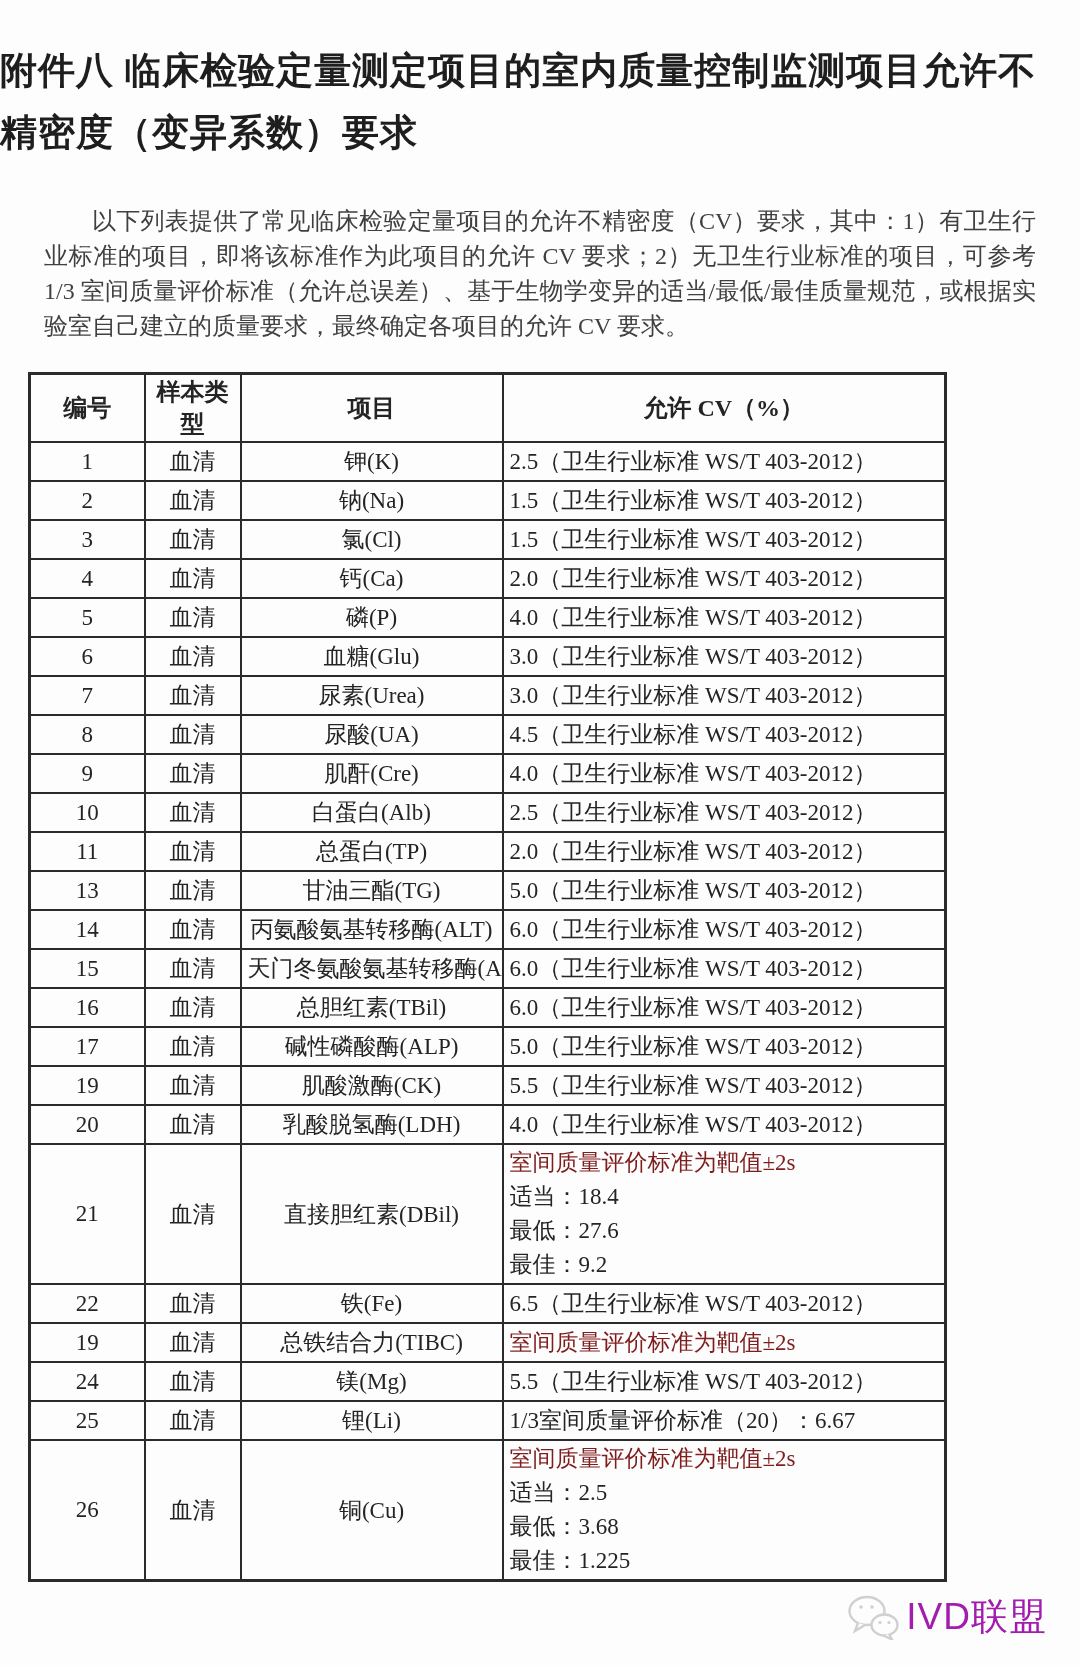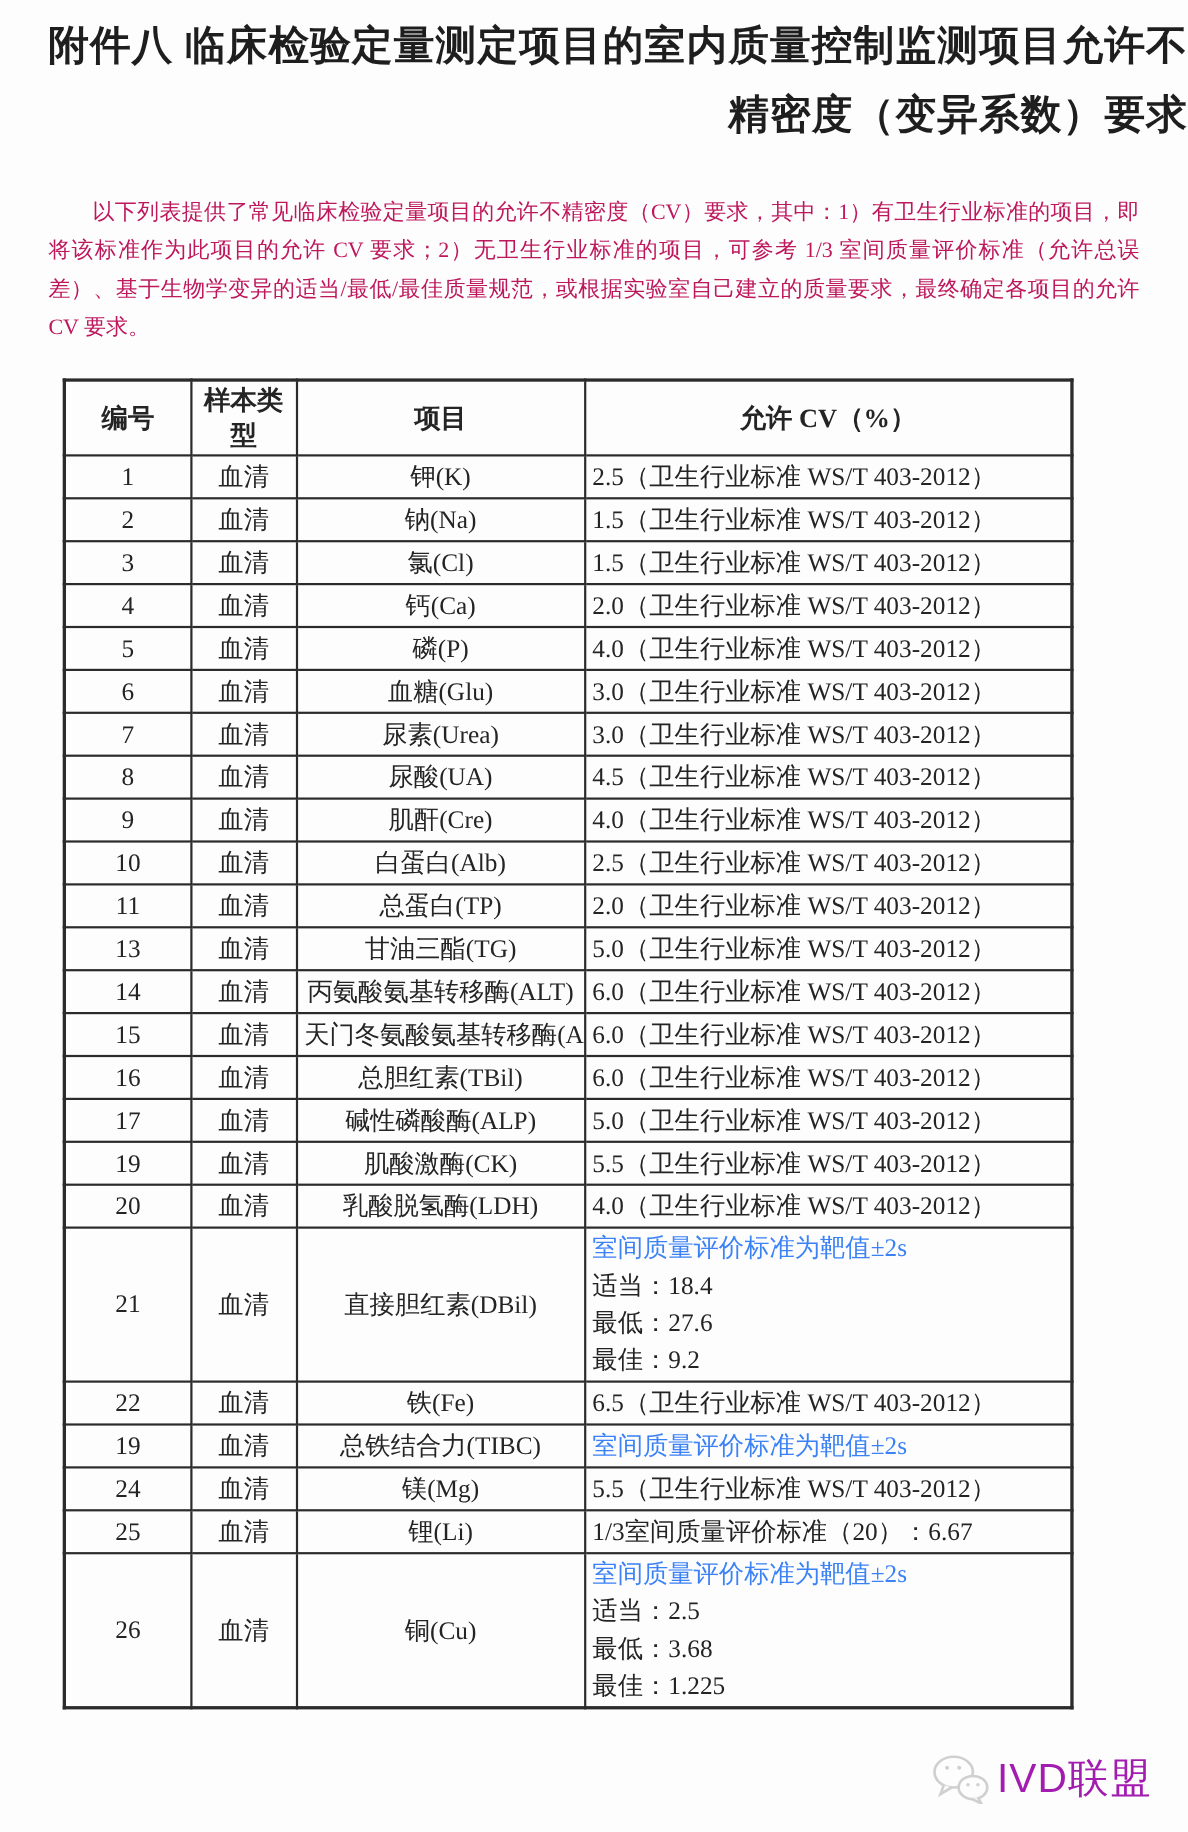--- a/index.html
+++ b/index.html
@@ -5,38 +5,38 @@
   html, body { margin: 0; padding: 0; }
   body {
     width: 1080px; height: 1665px;
     background: #fdfdfd;
     position: relative;
     overflow: hidden;
     font-family: "Liberation Serif", "DejaVu Serif", serif;
     color: #222;
   }
   .doc-title {
-    padding-top: 12px;
-    text-align: right;
+    padding-top: 40px;
+    text-align: left;
     font-weight: bold;
     font-size: 37px;
     line-height: 62px;
     color: #1e1e1e;
     letter-spacing: 1px;
   }
   .intro {
     margin: 40px 44px 0 44px;
-    font-size: 20px;
+    font-size: 24px;
     line-height: 35px;
     text-align: justify;
     text-indent: 2em;
-    color: #be185d;
+    color: #404040;
   }
   .cv-table {
-    margin: 28px 0 0 57px;
+    margin: 28px 0 0 28px;
     width: 916px;
     border-collapse: collapse;
     table-layout: fixed;
     font-size: 23px;
     color: #242424;
   }
   .cv-table, .cv-table th, .cv-table td { border: 2px solid #2b2b2b; }
   .cv-table { border-width: 3px; }
   .cv-table th {
     height: 37px;
@@ -47,21 +47,21 @@
   }
   .cv-table td {
     height: 35px;
     padding: 1px 6px;
     vertical-align: middle;
   }
   td.c-no, td.c-sample { text-align: center; }
   td.c-item { text-align: center; white-space: nowrap; overflow: hidden; }
   td.c-cv { text-align: left; }
   .cv-line { line-height: 34px; white-space: nowrap; }
-  .cv-line.red { color: #3b82f6; }
+  .cv-line.red { color: #7f1d1d; }
   .watermark {
     position: absolute;
     top: 1592px;
     right: 33px;
     display: flex;
     align-items: center;
     gap: 6px;
     color: #a21caf;
     font-size: 37px;
     font-family: "Liberation Sans", "DejaVu Sans", sans-serif;

